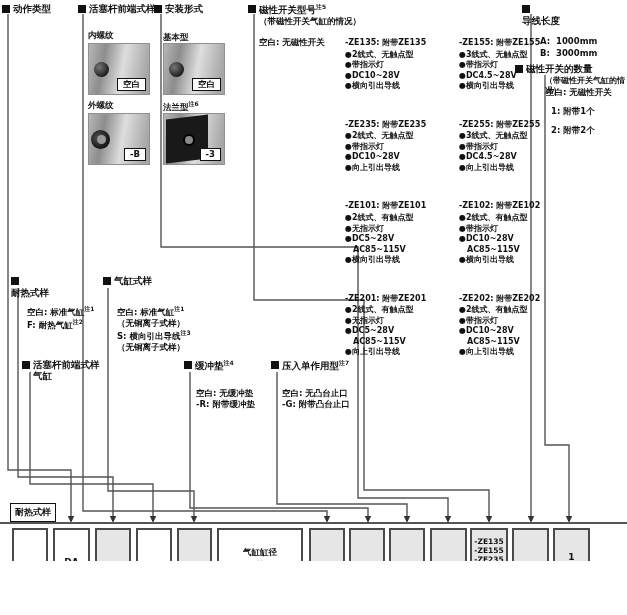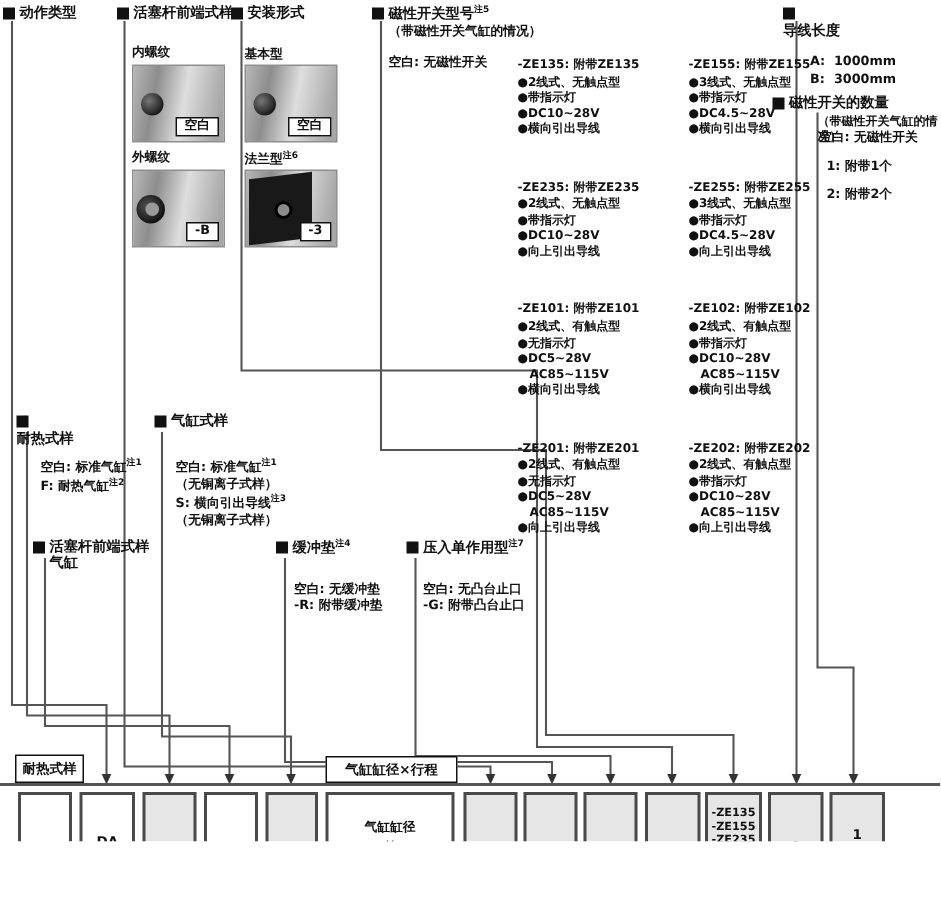--- a/index.html
+++ b/index.html
@@ -265,23 +265,20 @@
     </span>
   </div>
   <div class="txt" style="left:282px;top:388px;">
     <div>空白: 无凸台止口</div>
     <div>-G: 附带凸台止口</div>
   </div>
 
   <div class="label-box" style="left:10px;top:503px;width:46px;height:19px;">
     <span>耐热式样</span>
   </div>
-  <div class="label-box" style="left:217px;top:504px;width:88px;height:18px;">
-    <span>气缸缸径×行程</span>
-  </div>
   <div class="rule"></div>
 
   <div class="mbox" style="left:12px;width:36px;">
     <span class="pre">C</span>
   </div>
   <div class="mbox" style="left:53px;width:37px;">
     <span class="pre">DA
 SA
 TA</span>
   </div>

